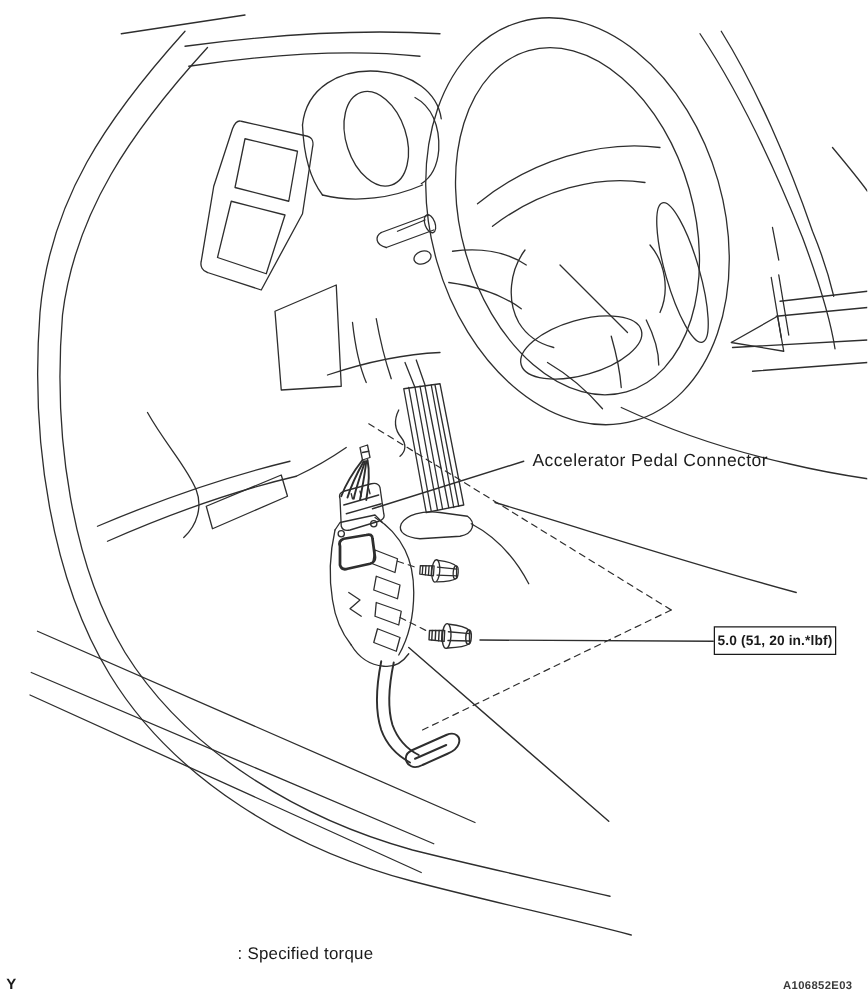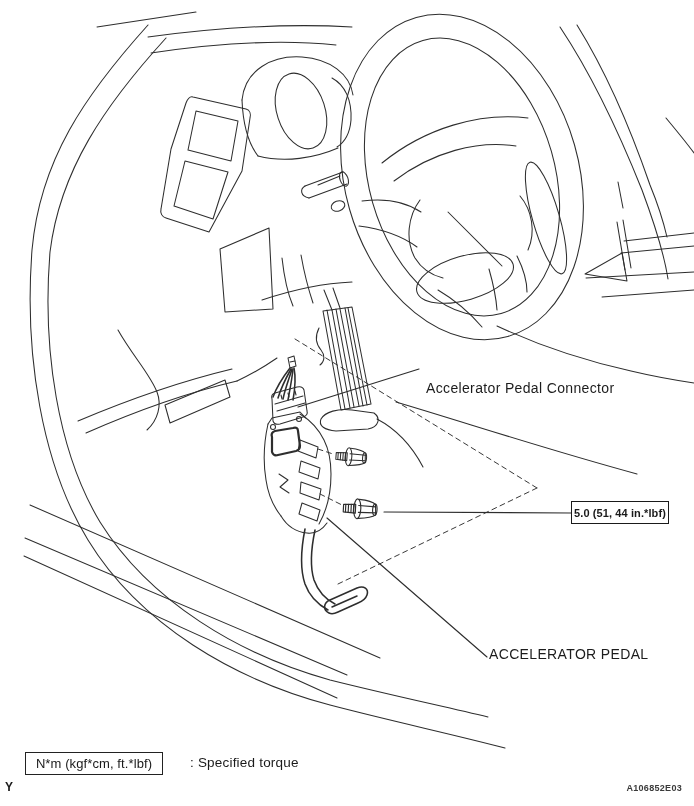--- a/index.html
+++ b/index.html
@@ -204,24 +204,22 @@
       <path d="M537,488 L338,584"></path>
     </g>
 
     <g class="leader">
       <path d="M298,407 L419,369"></path>
       <path d="M327,518 L487,657"></path>
       <path d="M384,512 L571,513"></path>
     </g>
   </svg>
 
-  <div class="label callout" style="left:426px;top:380px;">Accelerator Pedal Connector</div>
-
-  <div class="label callout" style="left:489px;top:646px;">ACCELERATOR PEDAL</div>
-
-  <div class="torque-box">5.0 (51, 44 in.*lbf)</div>
-
-  <div class="legend-box">N*m (kgf*cm, ft.*lbf)</div>
+  <div class="label callout" style="left:426px;top:360px;">Accelerator Pedal Connector</div>
+
+
+  <div class="torque-box">5.0 (51, 20 in.*lbf)</div>
+
   <div class="label legend-desc">: Specified torque</div>
 
   <div class="page-marker">Y</div>
   <div class="drawing-code">A106852E03</div>
 </div>
 
 </body></html>

